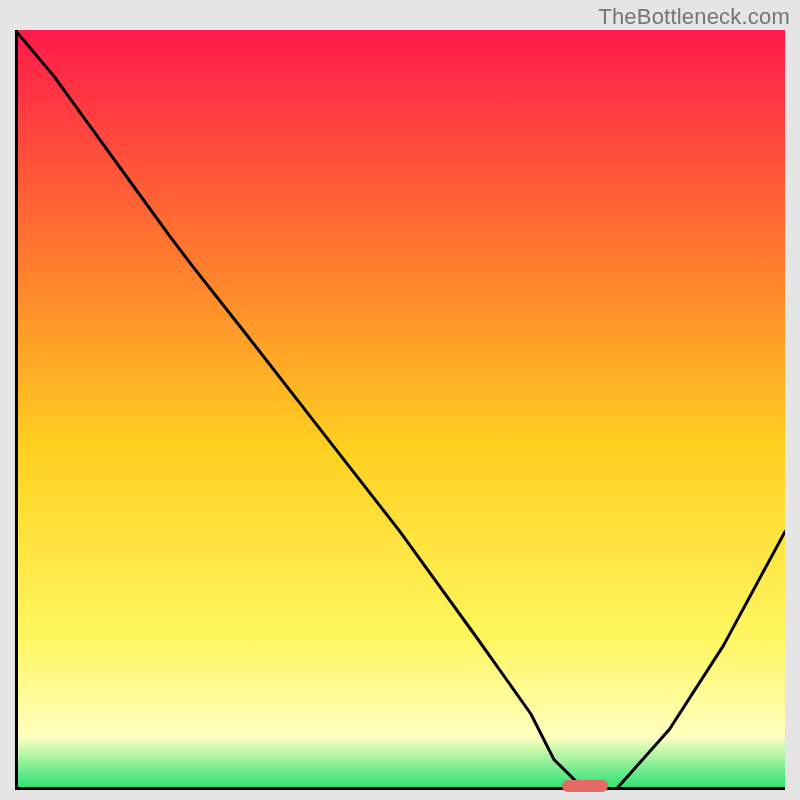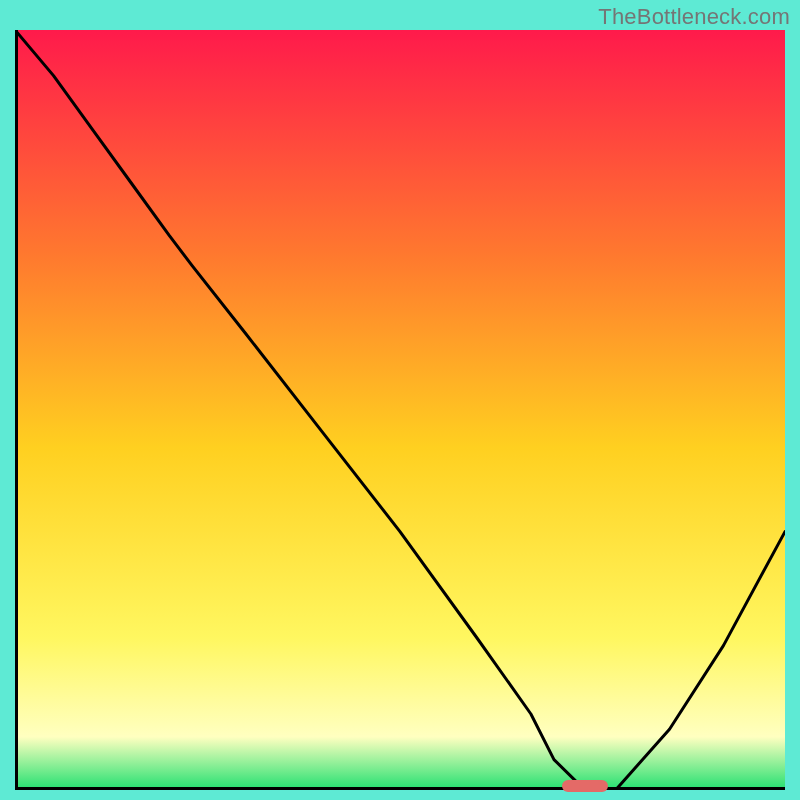--- a/index.html
+++ b/index.html
@@ -1,21 +1,21 @@
 <!DOCTYPE html>
 <html><head>
 <meta charset="utf-8">
 <style>
   * { margin: 0; padding: 0; box-sizing: border-box; }
   html, body { width: 800px; height: 800px; overflow: hidden; background: #fff; }
   .stage {
     position: relative;
     width: 800px;
     height: 800px;
-    background: #5eead4;
+    background: #e5e5e5;
   }
   .watermark {
     position: absolute;
     top: 4px;
     right: 10px;
     font-family: Arial, Helvetica, sans-serif;
     font-size: 22px;
     color: #757575;
     letter-spacing: 0.2px;
   }

